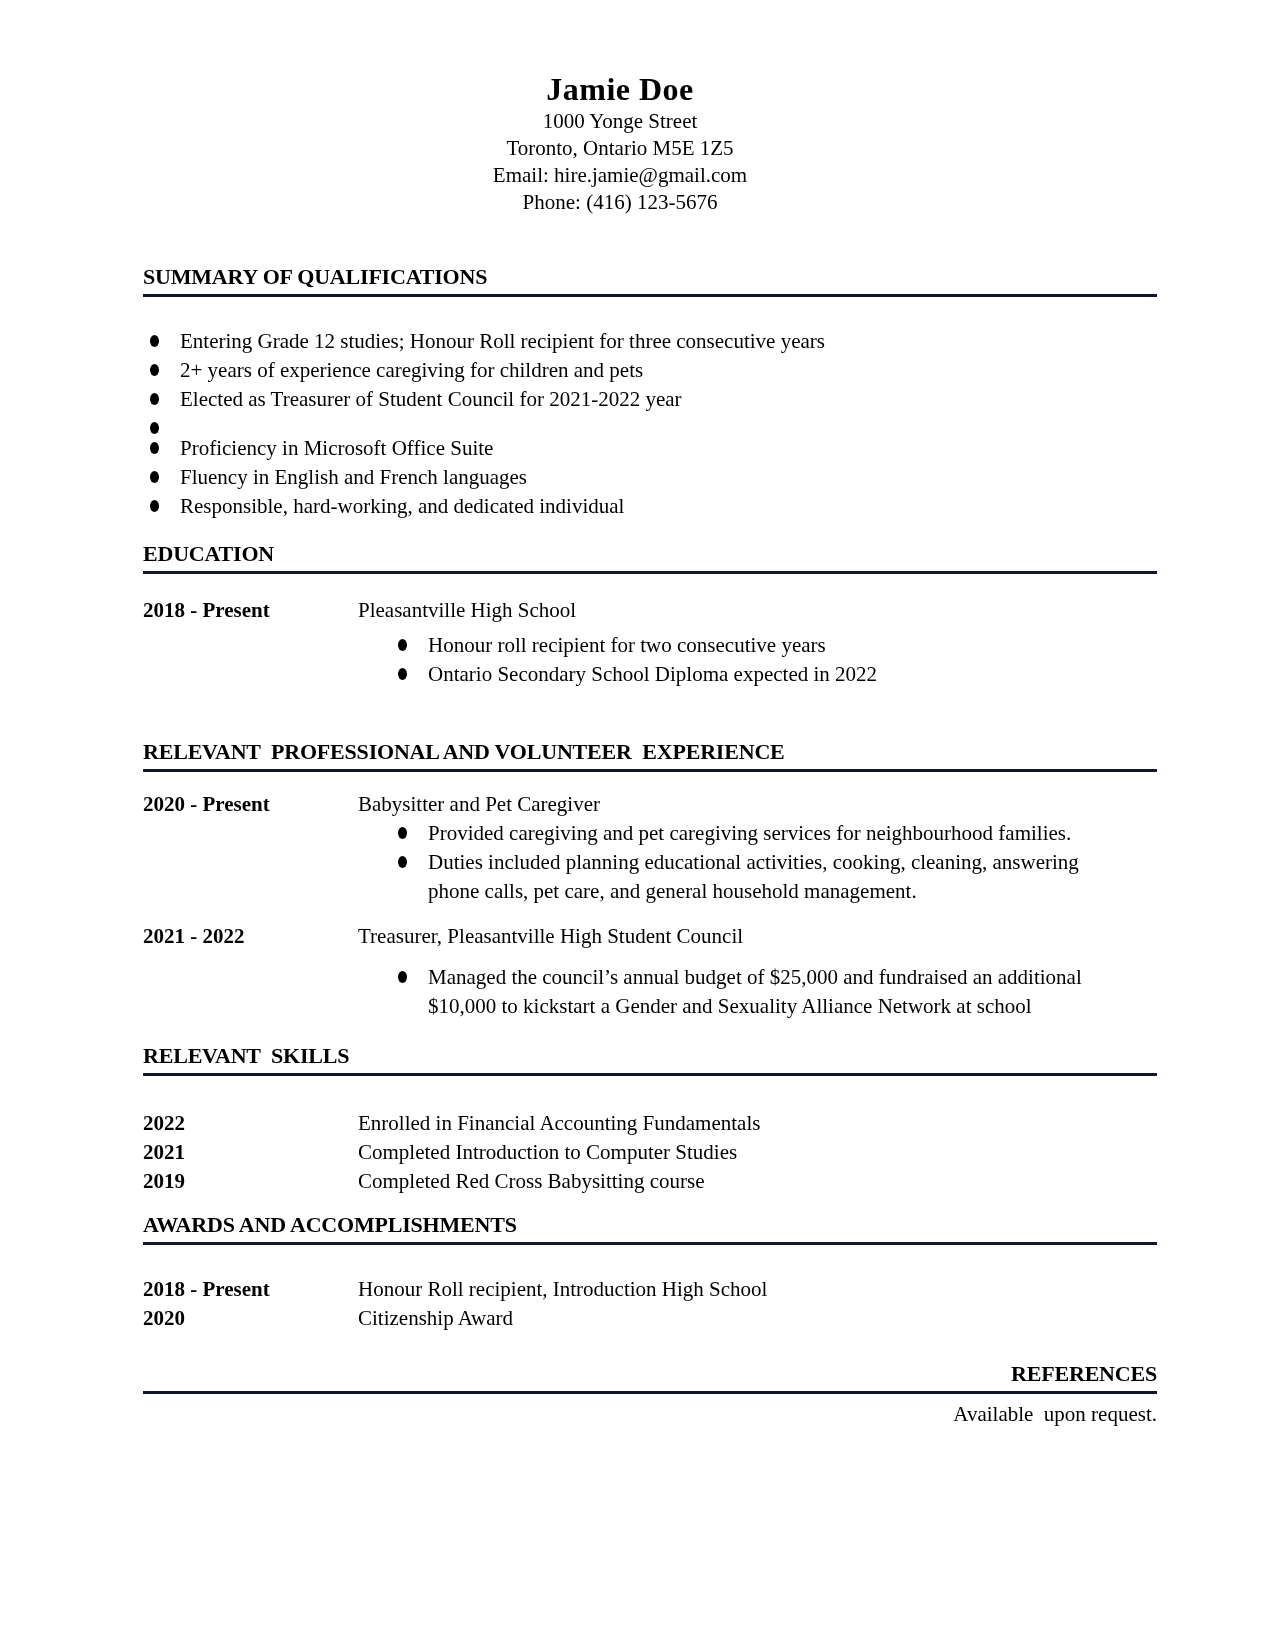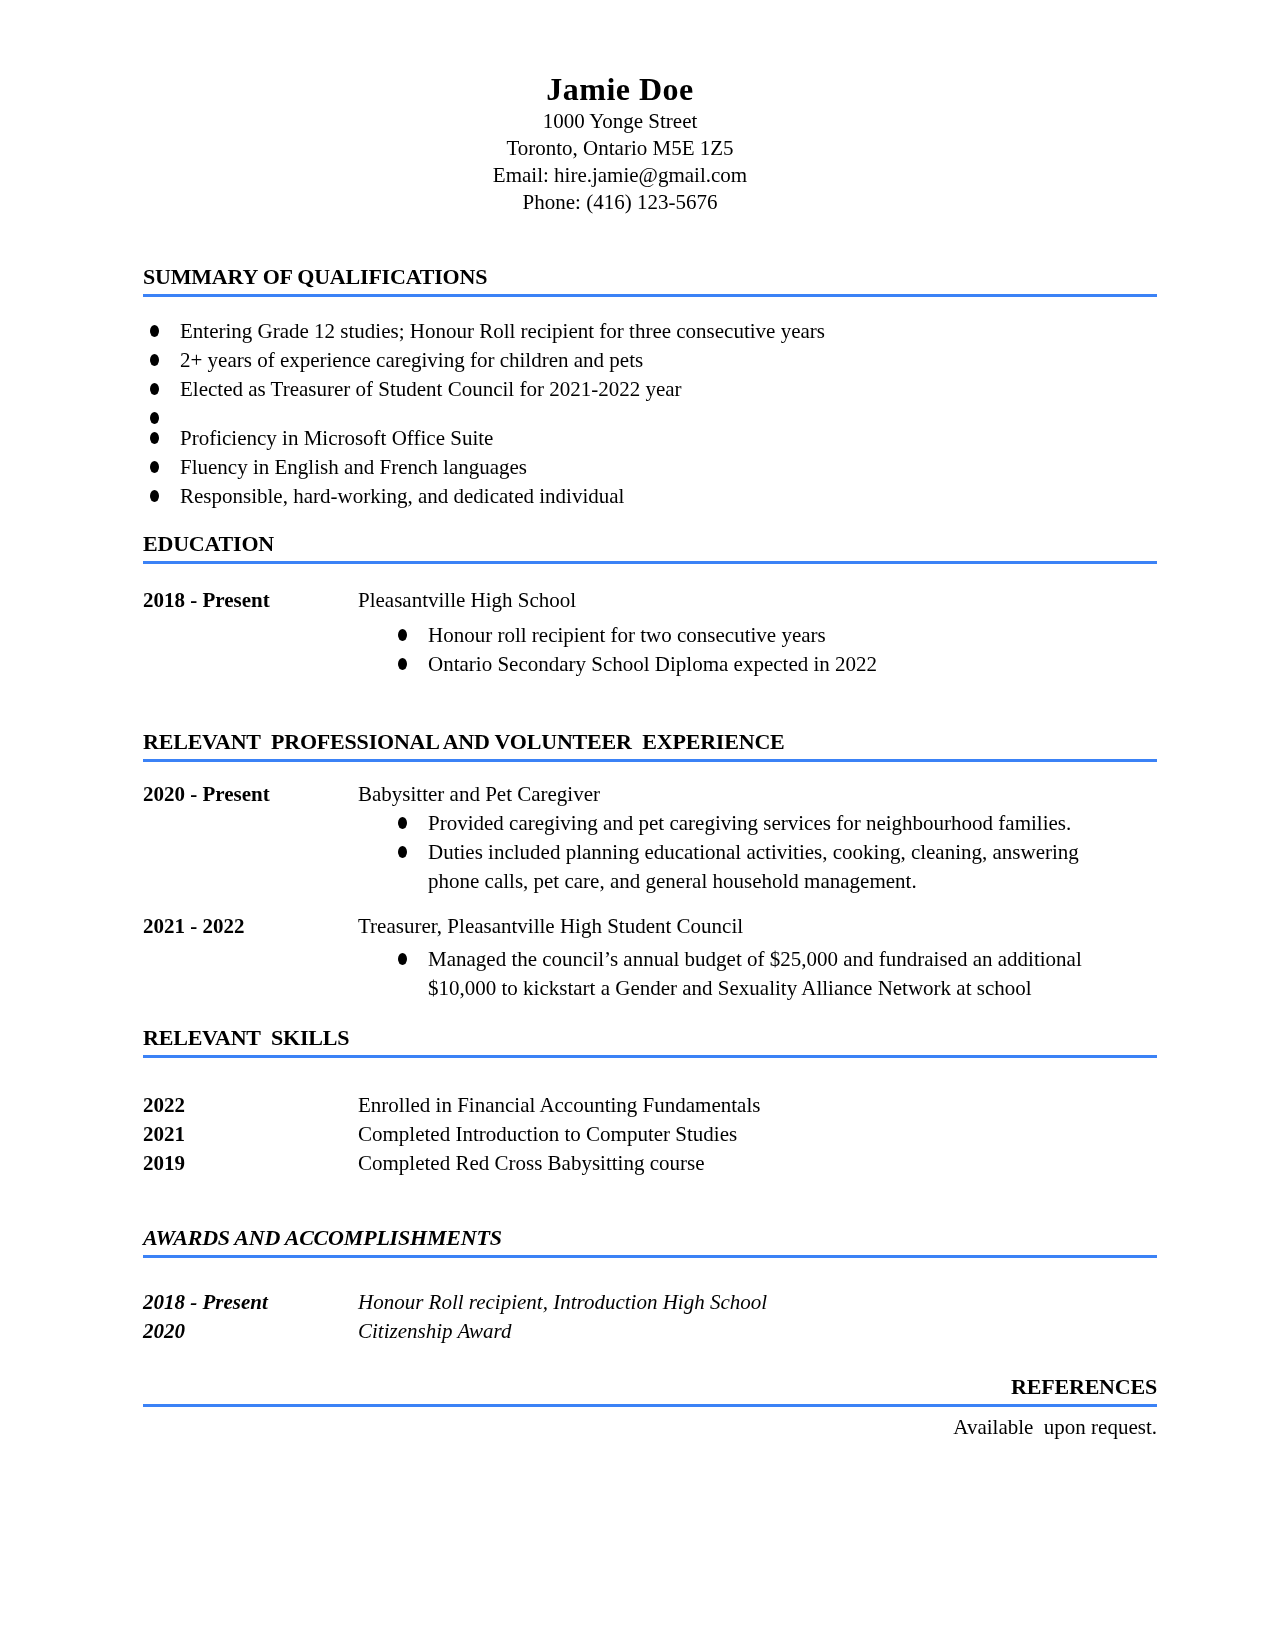--- a/index.html
+++ b/index.html
@@ -29,67 +29,67 @@
     letter-spacing: 0.5px;
   }
   .contact-line { line-height: 27px; }
 
   
   .section-heading {
     font-weight: bold;
     font-size: 22px;
     line-height: 26px;
     letter-spacing: -0.2px;
-    border-bottom: 3px solid #3b82f6;
+    border-bottom: 3px solid #0f172a;
     padding-bottom: 4px;
     white-space: pre-wrap;
   }
   .sec-summary    { margin-top: 48px; }
   .sec-education  { margin-top: 20px; }
   .sec-experience { margin-top: 50px; }
   .sec-skills     { margin-top: 22px; }
-  .sec-awards     { margin-top: 47px; font-style: italic; }
+  .sec-awards     { margin-top: 16px; }
   .sec-references { margin-top: 28px; text-align: right; }
 
   
   .bullet-row {
     display: flex;
     align-items: flex-start;
     line-height: 29px;
   }
   .dot {
     flex: 0 0 auto;
     width: 9px;
     height: 12px;
     border-radius: 50%;
     background: #000;
     margin-top: 8px;
   }
-  .summary-list { margin-top: 20px; }
+  .summary-list { margin-top: 30px; }
   .summary-list .dot { margin-left: 7px; }
   .summary-list .bullet-text { margin-left: 21px; }
 
   
   .entry { display: flex; }
   .entry-dates {
     flex: 0 0 215px;
     font-weight: bold;
     line-height: 29px;
   }
   .entry-body { flex: 1 1 auto; }
   .entry-title { font-weight: normal; line-height: 29px; }
   .entry-bullets .dot { margin-left: 40px; }
   .entry-bullets .bullet-text { margin-left: 21px; max-width: 680px; }
 
   .edu-entry { margin-top: 22px; }
   .edu-entry .entry-bullets { margin-top: 6px; }
 
   .exp-entry-1 { margin-top: 18px; }
   .exp-entry-2 { margin-top: 16px; }
-  .exp-entry-2 .entry-bullets { margin-top: 4px; }
+  .exp-entry-2 .entry-bullets { margin-top: 12px; }
 
   
   .row { display: flex; line-height: 29px; align-items: flex-end; }
   .row-dates { flex: 0 0 215px; font-weight: bold; }
   .skills-rows { margin-top: 33px; }
   .awards-rows { margin-top: 30px; }
 
   .references-text {
     margin-top: 6px;
     line-height: 29px;

